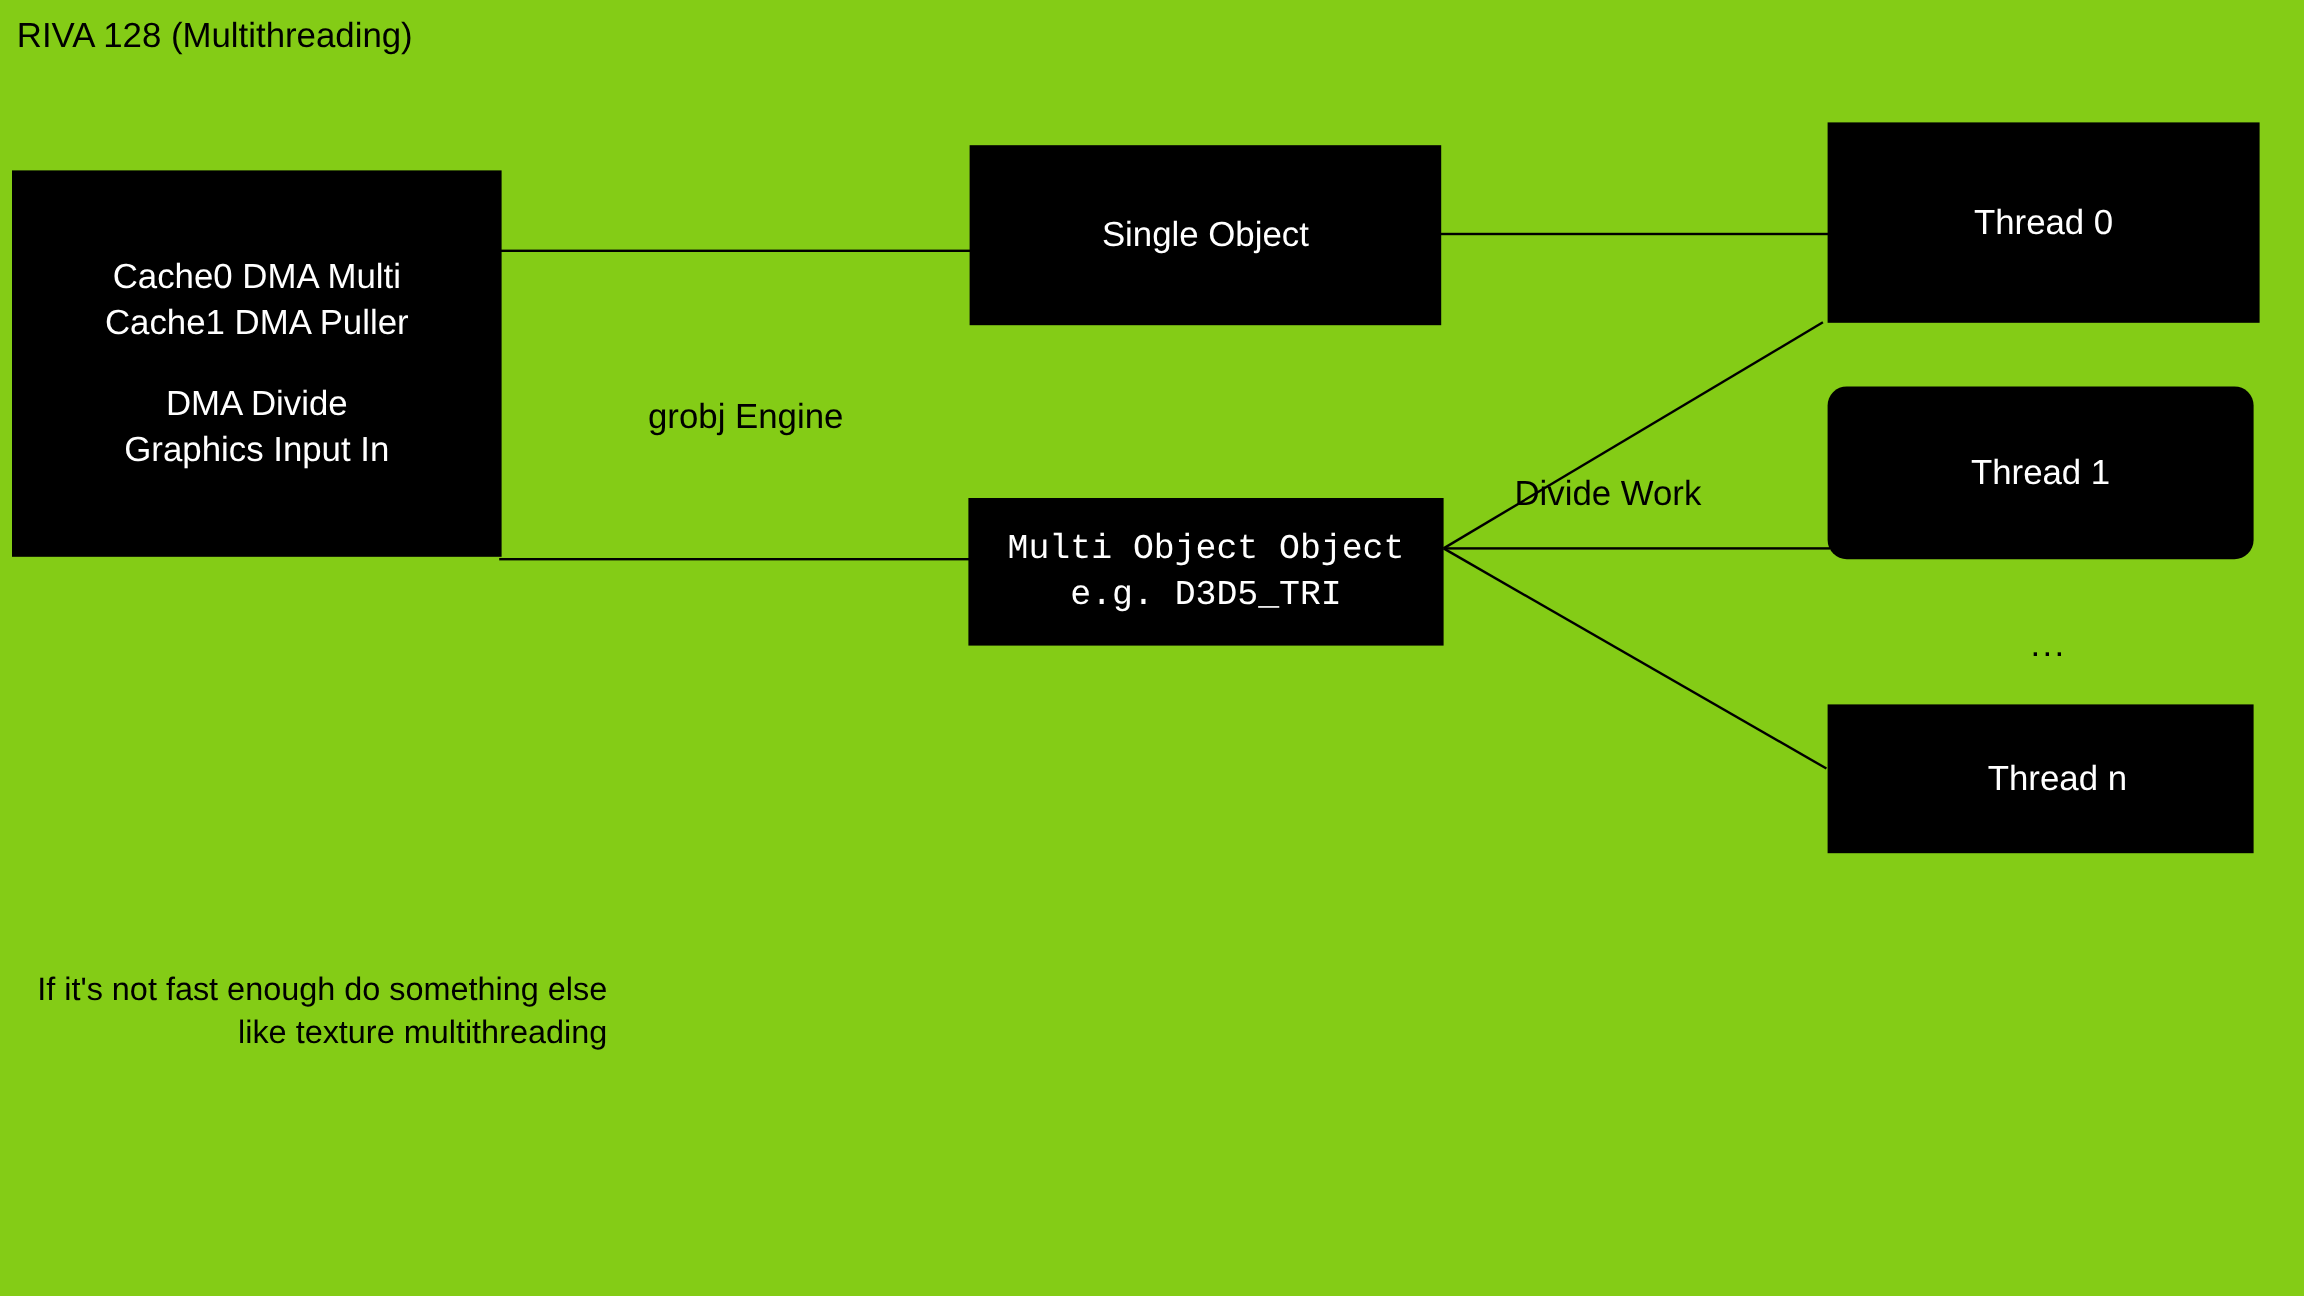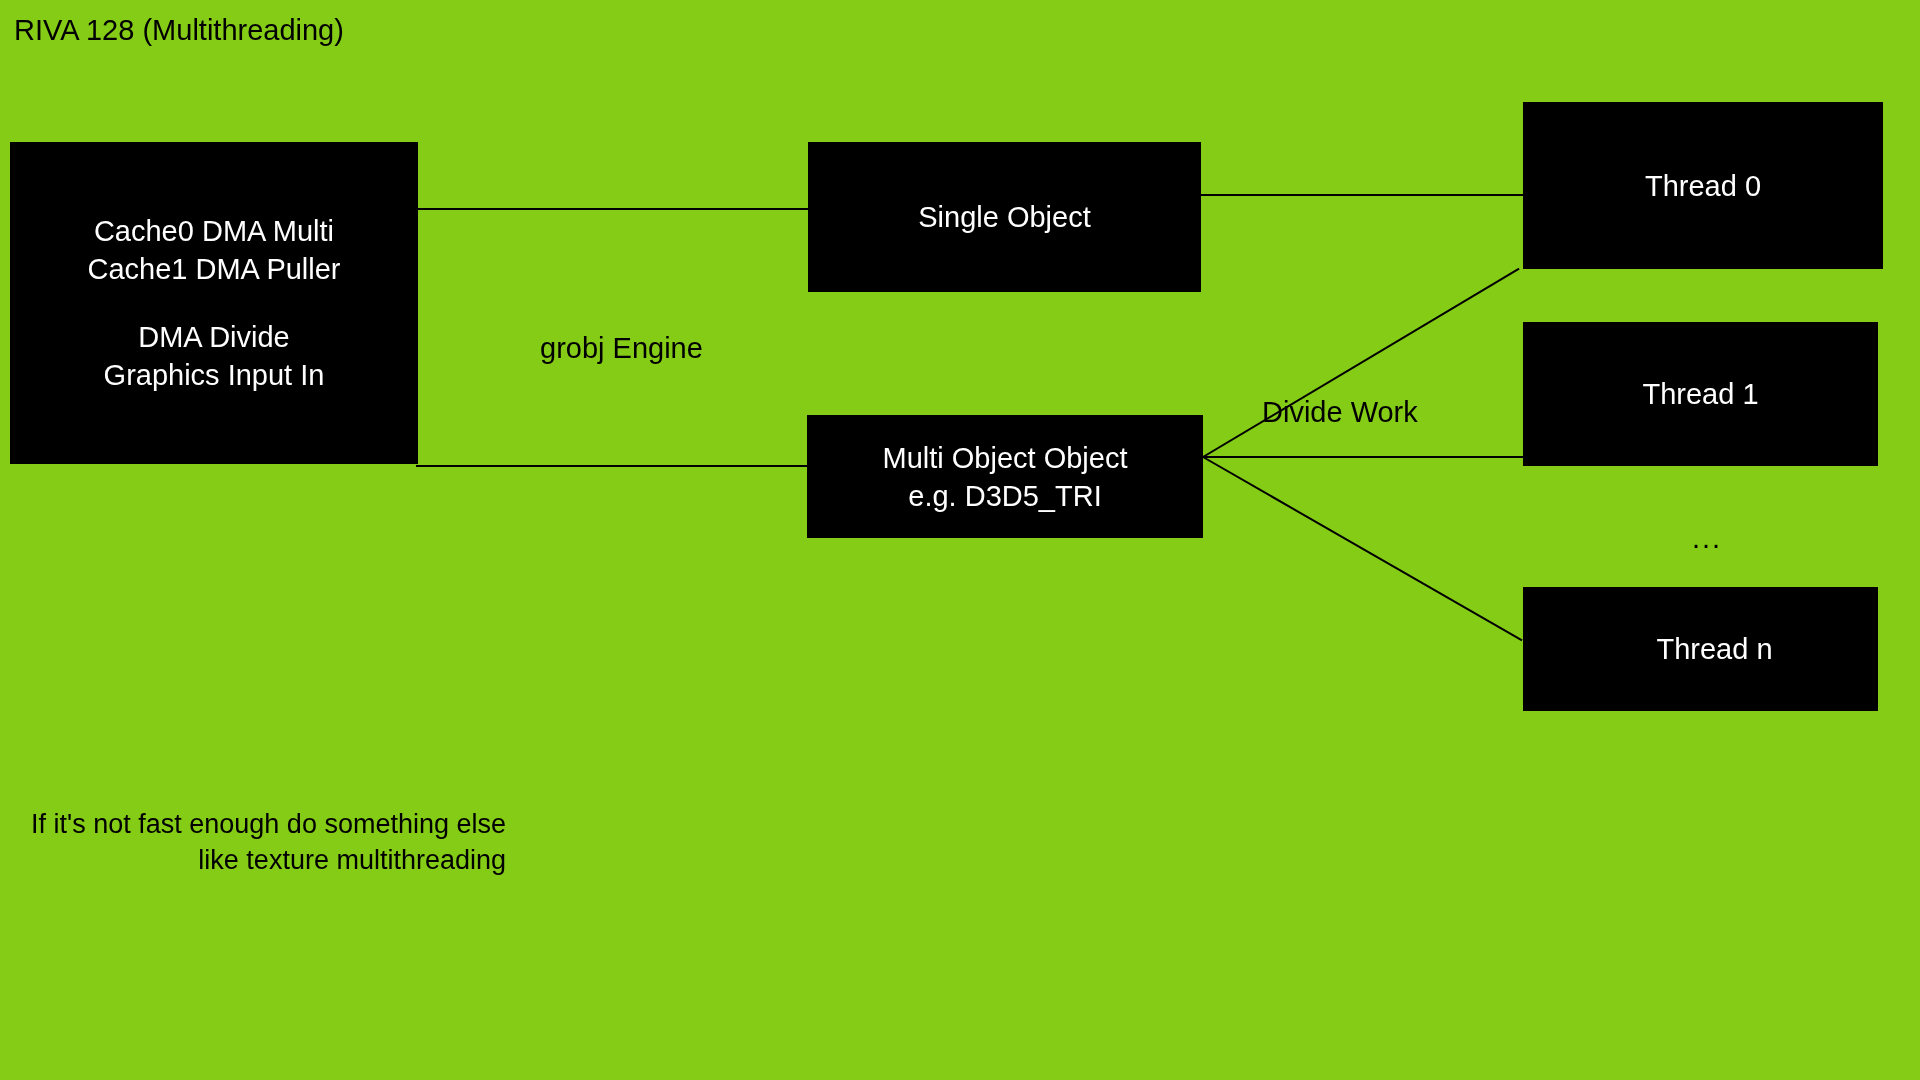--- a/index.html
+++ b/index.html
@@ -37,24 +37,24 @@
     font-size: 29px;
     line-height: 38px;
     box-sizing: border-box;
     z-index: 3;
   }
   .box .line-spacer {
     height: 30px;
   }
   
   #box-engine   { left: 10px;   top: 142px; width: 408px; height: 322px; }
-  #box-single   { left: 808px;  top: 121px; width: 393px; height: 150px; margin-top: 21px; }
-  #box-multi    { left: 807px;  top: 415px; width: 396px; height: 123px; }
+  #box-single   { left: 808px;  top: 121px; width: 393px; height: 150px; }
+  #box-multi    { left: 807px;  top: 415px; width: 396px; height: 123px; font-family: Liberation Mono, monospace; }
   #box-thread0  { left: 1523px; top: 102px; width: 360px; height: 167px; }
-  #box-thread1  { left: 1523px; top: 322px; width: 355px; height: 144px; }
+  #box-thread1  { left: 1523px; top: 322px; width: 355px; height: 144px; border-radius: 16px; }
   #box-threadn  { left: 1523px; top: 587px; width: 355px; height: 124px; padding-left: 28px; }
 
   
   .conn {
     position: absolute;
     background: #000000;
     transform-origin: 0 50%;
     z-index: 1;
   }
   #conn-engine-single { left: 416px;  top: 208px; width: 394px; height: 2px; }

